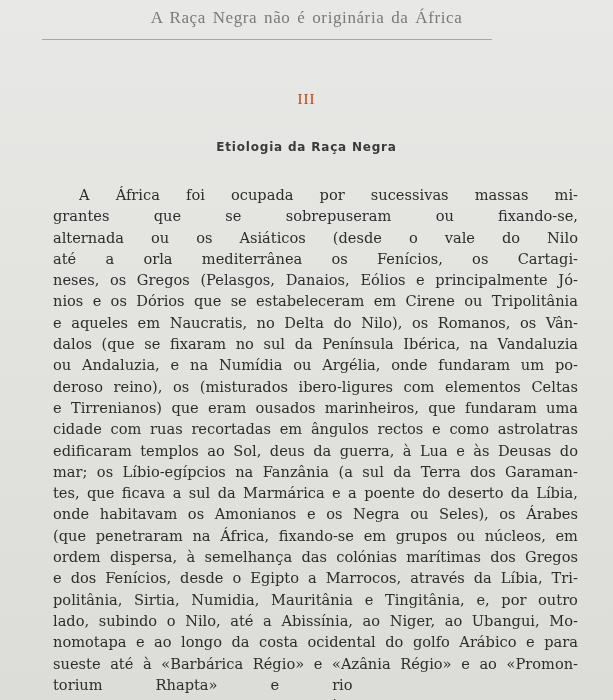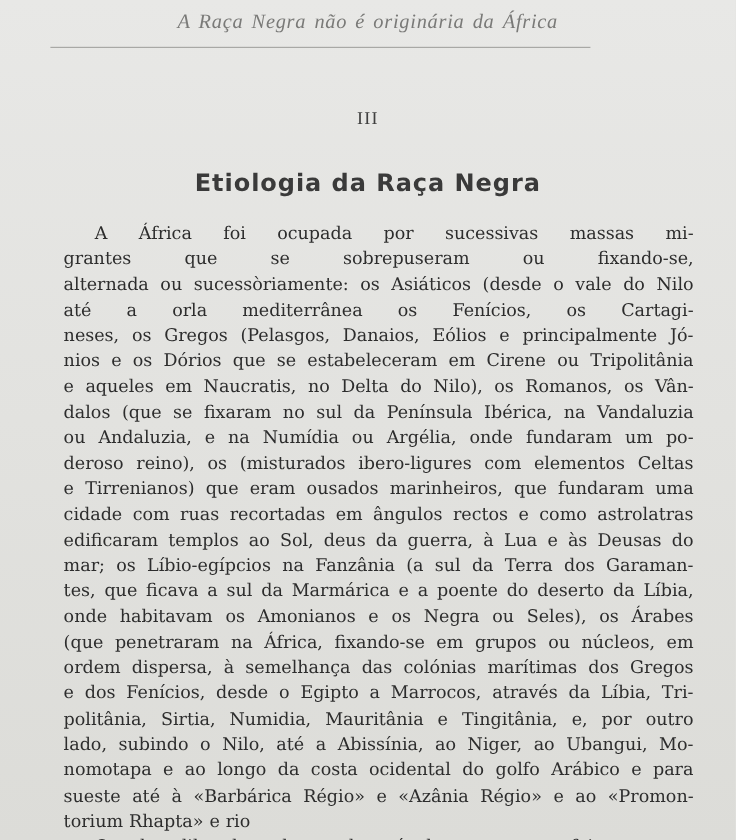--- a/index.html
+++ b/index.html
@@ -16,21 +16,20 @@
       font-family: "DejaVu Serif", "Liberation Serif", serif;
       color: #2b2b2b;
     }
     .running-head {
       position: absolute;
       top: 8px;
       left: 0;
       width: 613px;
       text-align: center;
       font-family: "Liberation Serif", "DejaVu Serif", serif;
-      font-style: italic;
       font-size: 17px;
       color: #7a7a78;
       letter-spacing: 0.6px;
       word-spacing: 2px;
     }
     .head-rule {
       position: absolute;
       top: 39px;
       left: 42px;
       width: 450px;
@@ -38,32 +37,32 @@
       background: #a8a8a5;
     }
     .chapter-number {
       position: absolute;
       top: 91px;
       left: 0;
       width: 613px;
       text-align: center;
       font-family: "Liberation Serif", "DejaVu Serif", serif;
       font-size: 15px;
-      color: #404040;
+      color: #c2410c;
       letter-spacing: 1px;
     }
     .chapter-title {
       position: absolute;
       top: 140px;
       left: 0;
       width: 613px;
       text-align: center;
       font-family: "DejaVu Sans", "Liberation Sans", sans-serif;
       font-weight: bold;
-      font-size: 20px;
+      font-size: 12px;
       color: #3a3a3a;
       letter-spacing: 0.8px;
     }
     .body-text {
       position: absolute;
       top: 184px;
       left: 53px;
       width: 525px;
     }
     .line {
@@ -78,20 +77,21 @@
       overflow: visible;
       display: flex;
       justify-content: space-between;
     }
     .line.indent {
       padding-left: 26px;
     }
     .line.last {
       text-align-last: left;
       justify-content: flex-start;
+      gap: 48px;
     }
     .line span.w {
       display: inline-block;
     }
     .line.last span.w {
       margin-right: 5px;
     }
     .it {
     }
   </style>
@@ -120,21 +120,20 @@
         <span class="w">grantes</span>
         <span class="w">que</span>
         <span class="w">se</span>
         <span class="w">sobrepuseram</span>
         <span class="w">ou</span>
         <span class="w">fixando-se,</span>
       </div>
     <div class="line">
         <span class="w">alternada</span>
         <span class="w">ou</span>
-        <span class="w">sucessòriamente:</span>
         <span class="w">os</span>
         <span class="w">Asiáticos</span>
         <span class="w">(desde</span>
         <span class="w">o</span>
         <span class="w">vale</span>
         <span class="w">do</span>
         <span class="w">Nilo</span>
       </div>
     <div class="line">
         <span class="w">até</span>

